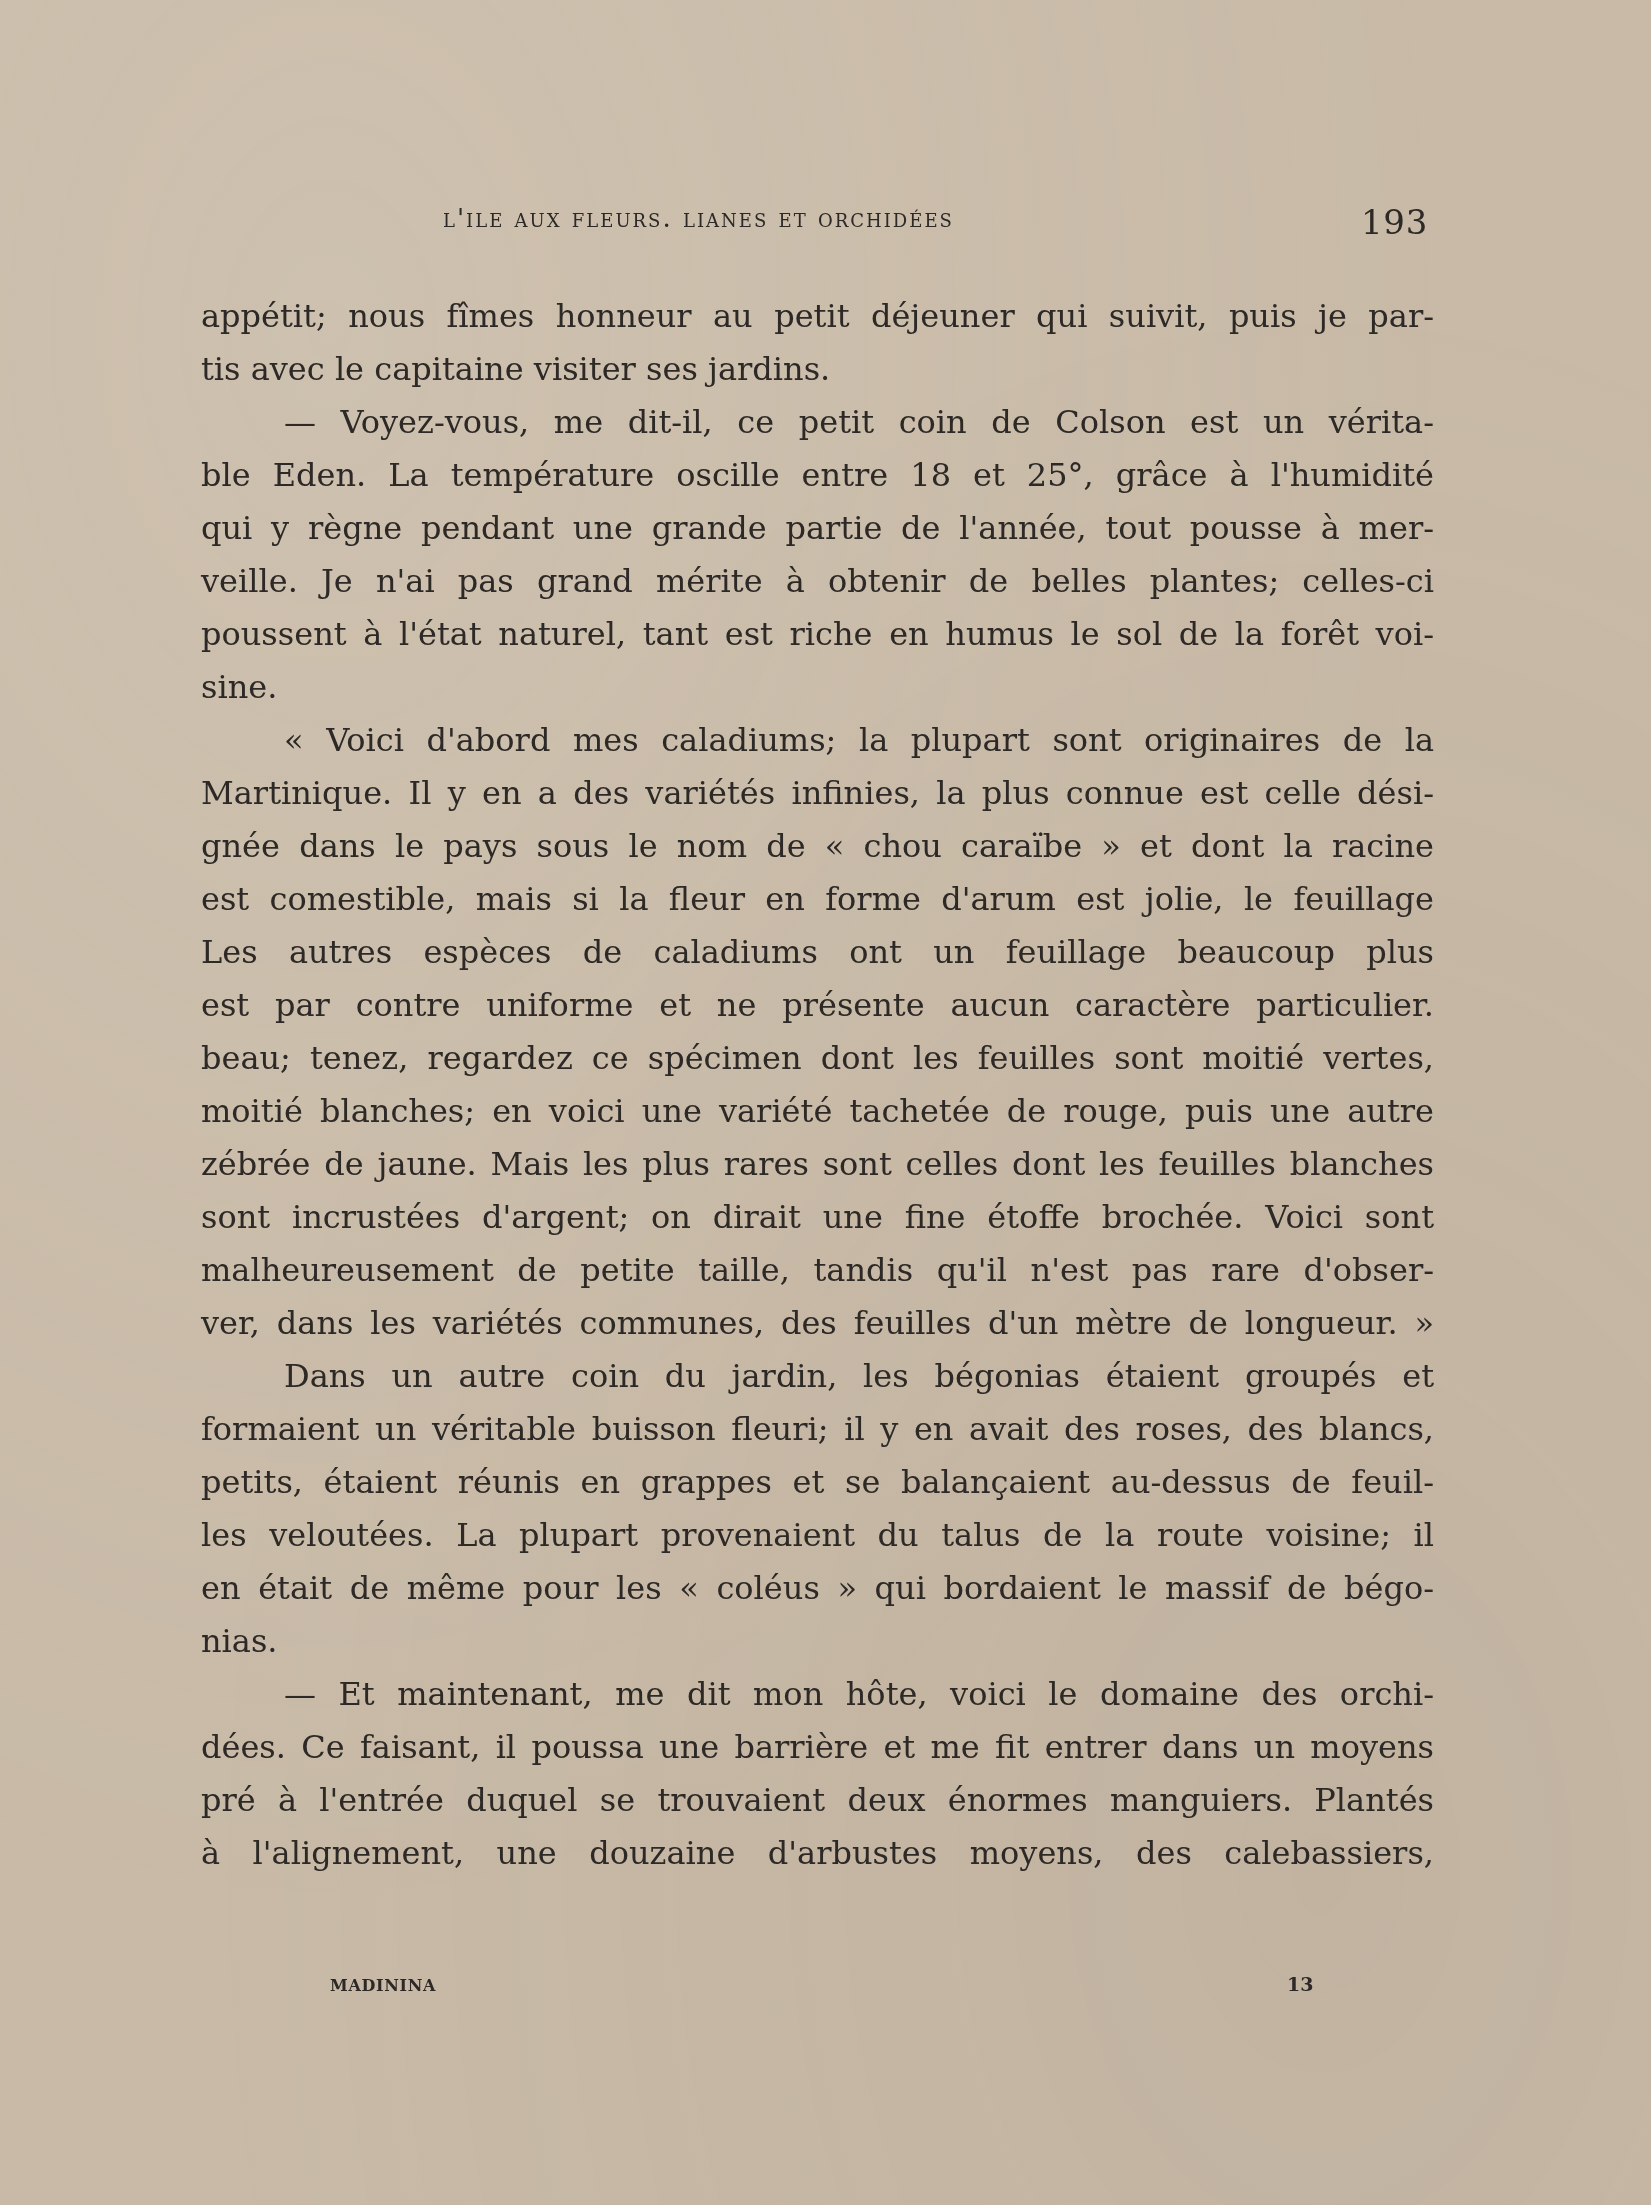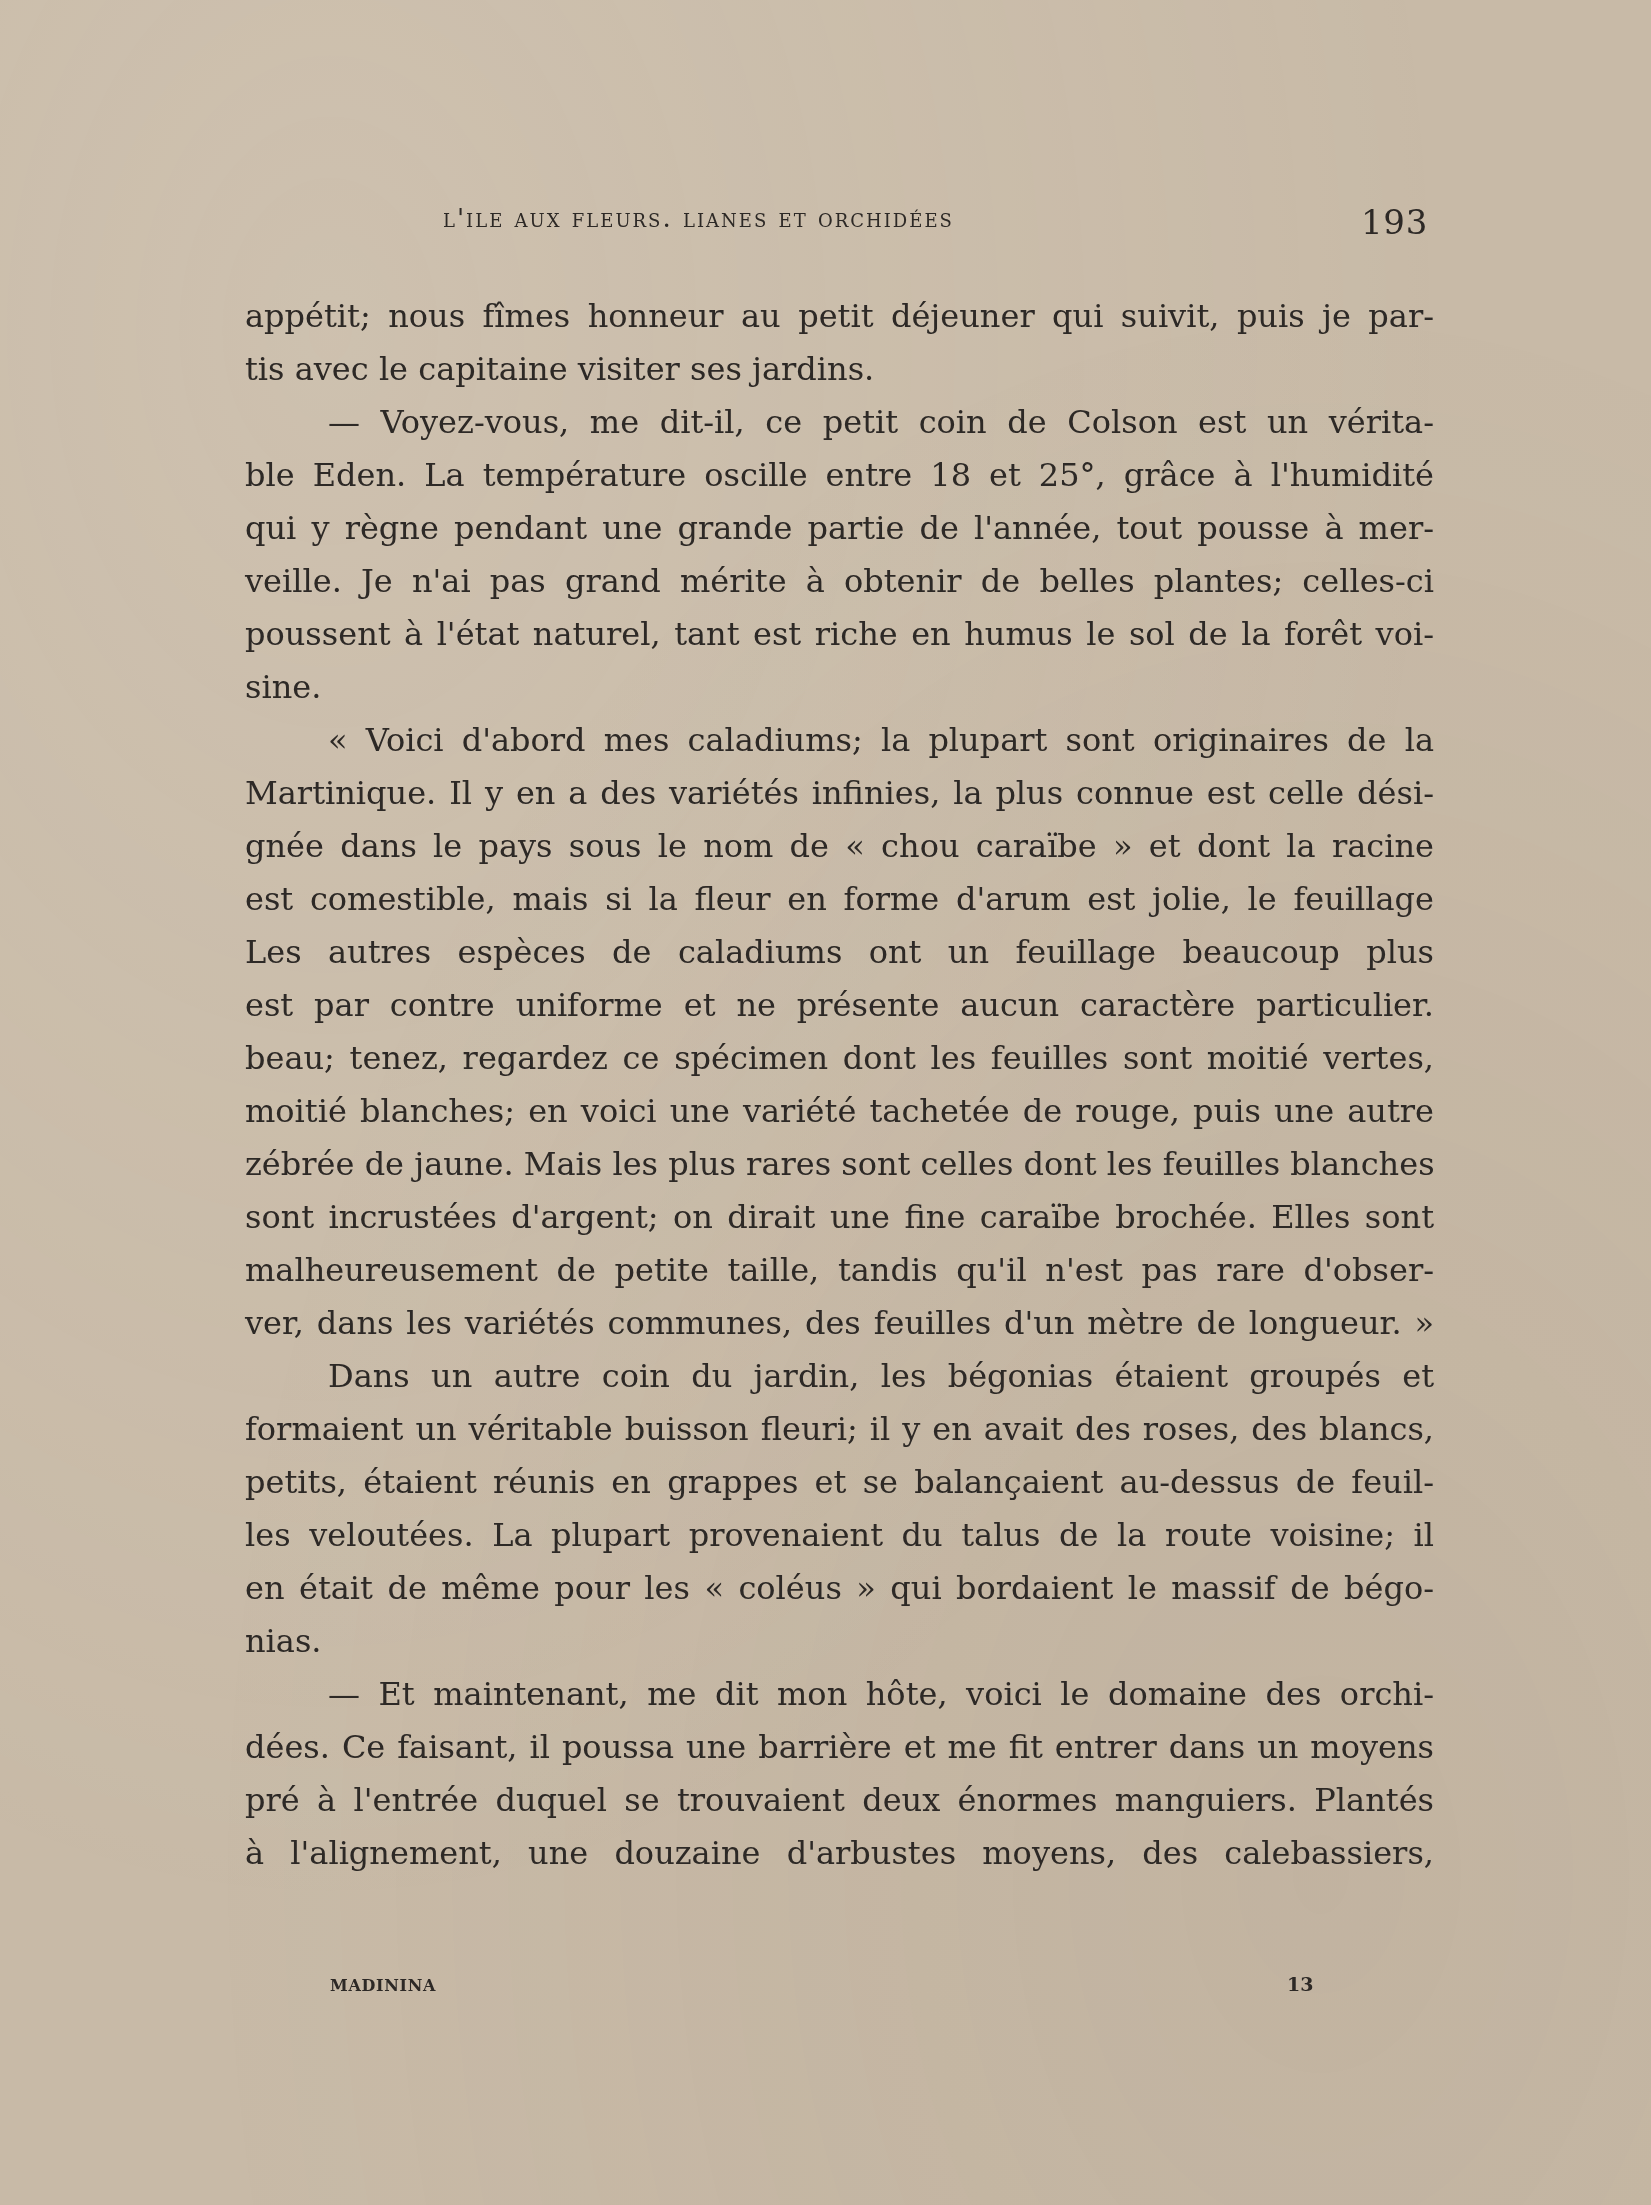--- a/index.html
+++ b/index.html
@@ -47,21 +47,20 @@
       width: 1233px;
       font-size: 32px;
       line-height: 53px;
     }
     .line {
       display: block;
       white-space: nowrap;
       text-align: justify;
       text-align-last: justify;
       height: 53px;
-      margin-left: 44px;
     }
     .line.last {
       text-align-last: left;
     }
     .line.indent {
       padding-left: 83px;
     }
     .footer-signature {
       position: absolute;
       top: 1976px;
@@ -96,21 +95,21 @@
       <span class="line last">sine.</span>
       <span class="line indent">« Voici d'abord mes caladiums; la plupart sont originaires de la</span>
       <span class="line">Martinique. Il y en a des variétés infinies, la plus connue est celle dési-</span>
       <span class="line">gnée dans le pays sous le nom de « chou caraïbe » et dont la racine</span>
       <span class="line">est comestible, mais si la fleur en forme d'arum est jolie, le feuillage</span>
       <span class="line">Les autres espèces de caladiums ont un feuillage beaucoup plus</span>
       <span class="line">est par contre uniforme et ne présente aucun caractère particulier.</span>
       <span class="line">beau; tenez, regardez ce spécimen dont les feuilles sont moitié vertes,</span>
       <span class="line">moitié blanches; en voici une variété tachetée de rouge, puis une autre</span>
       <span class="line">zébrée de jaune. Mais les plus rares sont celles dont les feuilles blanches</span>
-      <span class="line">sont incrustées d'argent; on dirait une fine caraïbe brochée. Elles sont</span>
+      <span class="line">sont incrustées d'argent; on dirait une fine étoffe brochée. Voici sont</span>
       <span class="line">malheureusement de petite taille, tandis qu'il n'est pas rare d'obser-</span>
       <span class="line">ver, dans les variétés communes, des feuilles d'un mètre de longueur. »</span>
       <span class="line indent">Dans un autre coin du jardin, les bégonias étaient groupés et</span>
       <span class="line">formaient un véritable buisson fleuri; il y en avait des roses, des blancs,</span>
       <span class="line">petits, étaient réunis en grappes et se balançaient au-dessus de feuil-</span>
       <span class="line">les veloutées. La plupart provenaient du talus de la route voisine; il</span>
       <span class="line">en était de même pour les « coléus » qui bordaient le massif de bégo-</span>
       <span class="line last">nias.</span>
       <span class="line indent">— Et maintenant, me dit mon hôte, voici le domaine des orchi-</span>
       <span class="line">dées. Ce faisant, il poussa une barrière et me fit entrer dans un moyens</span>

